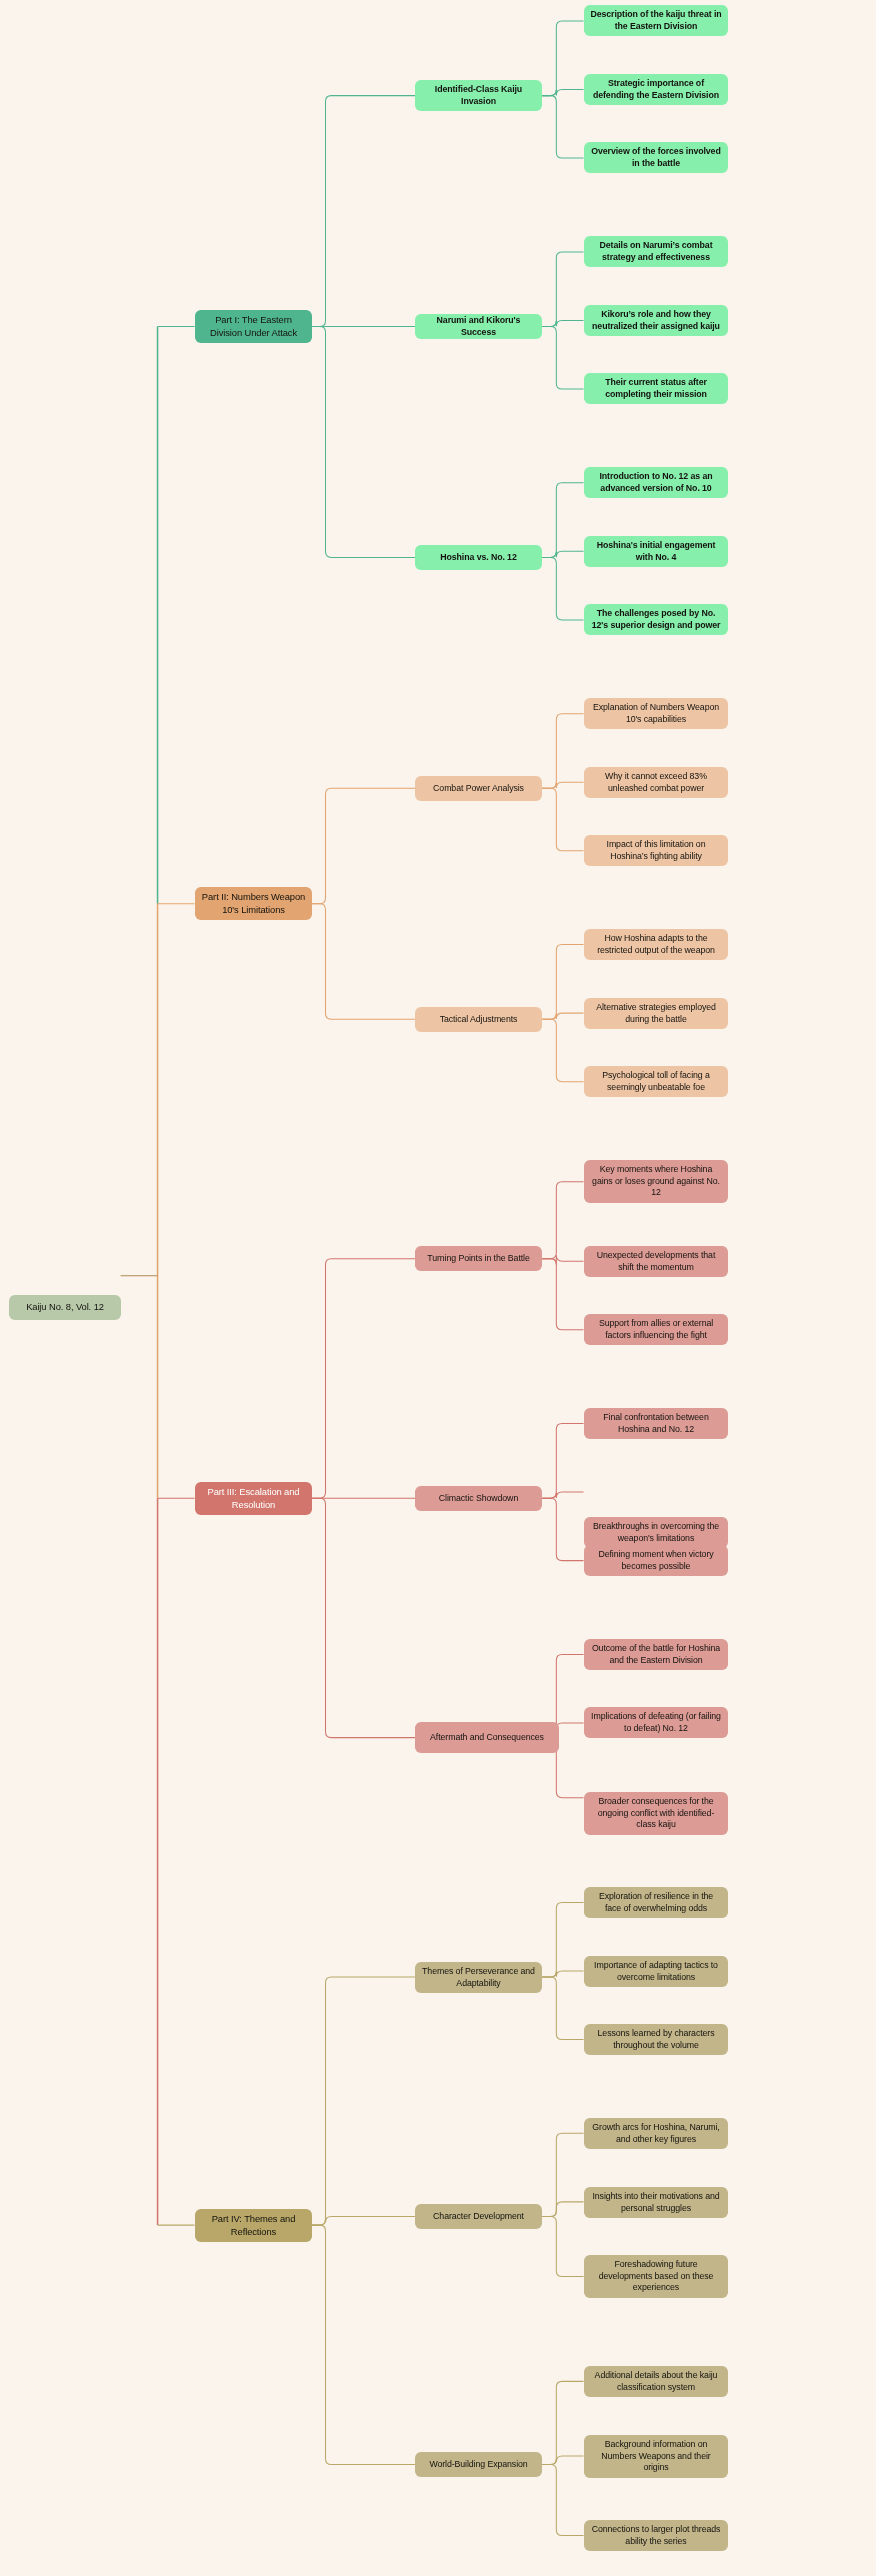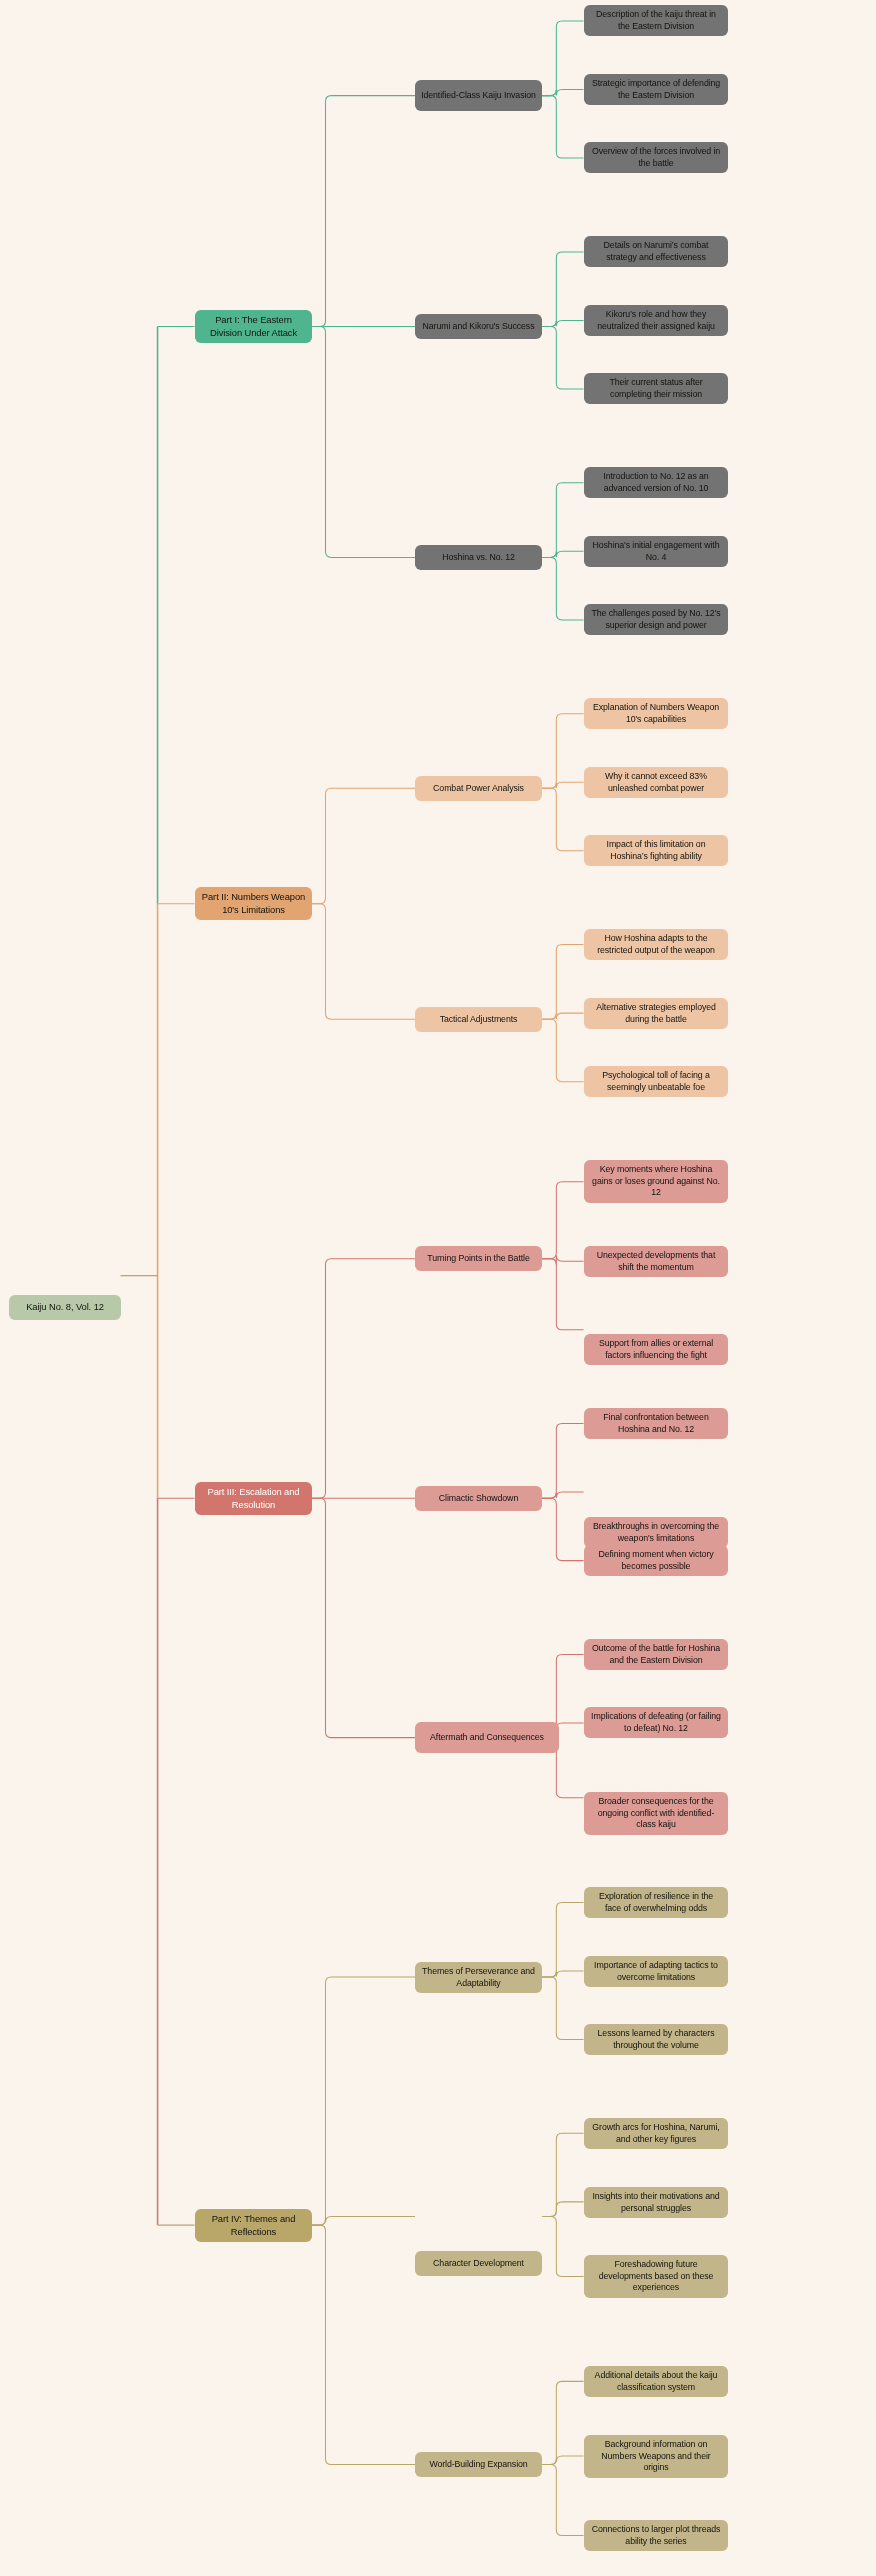--- a/index.html
+++ b/index.html
@@ -20,21 +20,21 @@
     border-radius:5.8px;
     padding:3.9px 5.8px;
     line-height:1.35;
     color:#14130f;
     letter-spacing:-0.1px;
     word-wrap:break-word;
   }
   .n-root{ background:#b7c9a8; font-size:9.4px; }
 
   .c-green1{ background:#4fb58f; }
-  .c-green2{ background:#737373; }
+  .c-green2{ background:#86efac;font-weight:bold; }
   .c-orange1{ background:#e2a470; }
   .c-orange2{ background:#eec5a4; }
   .c-red1{ background:#d2766d; color:#ffffff; }
   .c-red2{ background:#dd9b95; }
   .c-olive1{ background:#b8a768; }
   .c-olive2{ background:#c2b589; }
 </style>
 </head>
 <body>
 
@@ -112,35 +112,35 @@
     <div class="node c-orange2" style="left: 584px; top: 767px; width: 144px; height: 31px; font-size: 8.8px;">Why it cannot exceed 83% unleashed combat power</div>
     <div class="node c-orange2" style="left: 584px; top: 835px; width: 144px; height: 31px; font-size: 8.8px;">Impact of this limitation on Hoshina’s fighting ability</div>
     <div class="node c-orange2" style="left: 415px; top: 1007px; width: 127px; height: 25px; font-size: 8.8px;">Tactical Adjustments</div>
     <div class="node c-orange2" style="left: 584px; top: 929px; width: 144px; height: 31px; font-size: 8.8px;">How Hoshina adapts to the restricted output of the weapon</div>
     <div class="node c-orange2" style="left: 584px; top: 998px; width: 144px; height: 31px; font-size: 8.8px;">Alternative strategies employed during the battle</div>
     <div class="node c-orange2" style="left: 584px; top: 1066px; width: 144px; height: 31px; font-size: 8.8px;">Psychological toll of facing a seemingly unbeatable foe</div>
     <div class="node c-red1" style="left: 195px; top: 1482px; width: 117px; height: 33px; font-size: 9.4px;">Part III: Escalation and Resolution</div>
     <div class="node c-red2" style="left: 415px; top: 1246px; width: 127px; height: 25px; font-size: 8.8px;">Turning Points in the Battle</div>
     <div class="node c-red2" style="left: 584px; top: 1160px; width: 144px; height: 43px; font-size: 8.8px;">Key moments where Hoshina gains or loses ground against No. 12</div>
     <div class="node c-red2" style="left: 584px; top: 1246px; width: 144px; height: 31px; font-size: 8.8px;">Unexpected developments that shift the momentum</div>
-    <div class="node c-red2" style="left: 584px; top: 1314px; width: 144px; height: 31px; font-size: 8.8px; margin-top: 20px;">Support from allies or external factors influencing the fight</div>
+    <div class="node c-red2" style="left: 584px; top: 1314px; width: 144px; height: 31px; font-size: 8.8px;">Support from allies or external factors influencing the fight</div>
     <div class="node c-red2" style="left: 415px; top: 1486px; width: 127px; height: 25px; font-size: 8.8px;">Climactic Showdown</div>
     <div class="node c-red2" style="left: 584px; top: 1408px; width: 144px; height: 31px; font-size: 8.8px;">Final confrontation between Hoshina and No. 12</div>
     <div class="node c-red2" style="left: 584px; top: 1477px; width: 144px; height: 31px; font-size: 8.8px; margin-top: 40px;">Breakthroughs in overcoming the weapon's limitations</div>
     <div class="node c-red2" style="left: 584px; top: 1545px; width: 144px; height: 31px; font-size: 8.8px;">Defining moment when victory becomes possible</div>
     <div class="node c-red2" style="left: 415px; top: 1722px; width: 144px; height: 31px; font-size: 8.8px;">Aftermath and Consequences</div>
     <div class="node c-red2" style="left: 584px; top: 1639px; width: 144px; height: 31px; font-size: 8.8px;">Outcome of the battle for Hoshina and the Eastern Division</div>
     <div class="node c-red2" style="left: 584px; top: 1707px; width: 144px; height: 31px; font-size: 8.8px;">Implications of defeating (or failing to defeat) No. 12</div>
     <div class="node c-red2" style="left: 584px; top: 1776px; width: 144px; height: 43px; font-size: 8.8px; margin-top: 16px;">Broader consequences for the ongoing conflict with identified-class kaiju</div>
     <div class="node c-olive1" style="left: 195px; top: 2209px; width: 117px; height: 33px; font-size: 9.4px;">Part IV: Themes and Reflections</div>
     <div class="node c-olive2" style="left: 415px; top: 1962px; width: 127px; height: 31px; font-size: 8.8px;">Themes of Perseverance and Adaptability</div>
     <div class="node c-olive2" style="left: 584px; top: 1887px; width: 144px; height: 31px; font-size: 8.8px;">Exploration of resilience in the face of overwhelming odds</div>
     <div class="node c-olive2" style="left: 584px; top: 1956px; width: 144px; height: 31px; font-size: 8.8px;">Importance of adapting tactics to overcome limitations</div>
     <div class="node c-olive2" style="left: 584px; top: 2024px; width: 144px; height: 31px; font-size: 8.8px;">Lessons learned by characters throughout the volume</div>
-    <div class="node c-olive2" style="left: 415px; top: 2204px; width: 127px; height: 25px; font-size: 8.8px; margin-top: 47px;">Character Development</div>
+    <div class="node c-olive2" style="left: 415px; top: 2204px; width: 127px; height: 25px; font-size: 8.8px;">Character Development</div>
     <div class="node c-olive2" style="left: 584px; top: 2118px; width: 144px; height: 31px; font-size: 8.8px;">Growth arcs for Hoshina, Narumi, and other key figures</div>
     <div class="node c-olive2" style="left: 584px; top: 2187px; width: 144px; height: 31px; font-size: 8.8px;">Insights into their motivations and personal struggles</div>
     <div class="node c-olive2" style="left: 584px; top: 2255px; width: 144px; height: 43px; font-size: 8.8px;">Foreshadowing future developments based on these experiences</div>
     <div class="node c-olive2" style="left: 415px; top: 2452px; width: 127px; height: 25px; font-size: 8.8px;">World-Building Expansion</div>
     <div class="node c-olive2" style="left: 584px; top: 2366px; width: 144px; height: 31px; font-size: 8.8px;">Additional details about the kaiju classification system</div>
     <div class="node c-olive2" style="left: 584px; top: 2435px; width: 144px; height: 43px; font-size: 8.8px;">Background information on Numbers Weapons and their origins</div>
     <div class="node c-olive2" style="left: 584px; top: 2520px; width: 144px; height: 31px; font-size: 8.8px;">Connections to larger plot threads ability the series</div>
     <div class="node n-root" style="left: 9px; top: 1263px; width: 112px; height: 25px; font-size: 9.4px; margin-top: 32px;">Kaiju No. 8, Vol. 12</div>
   </div>
 

